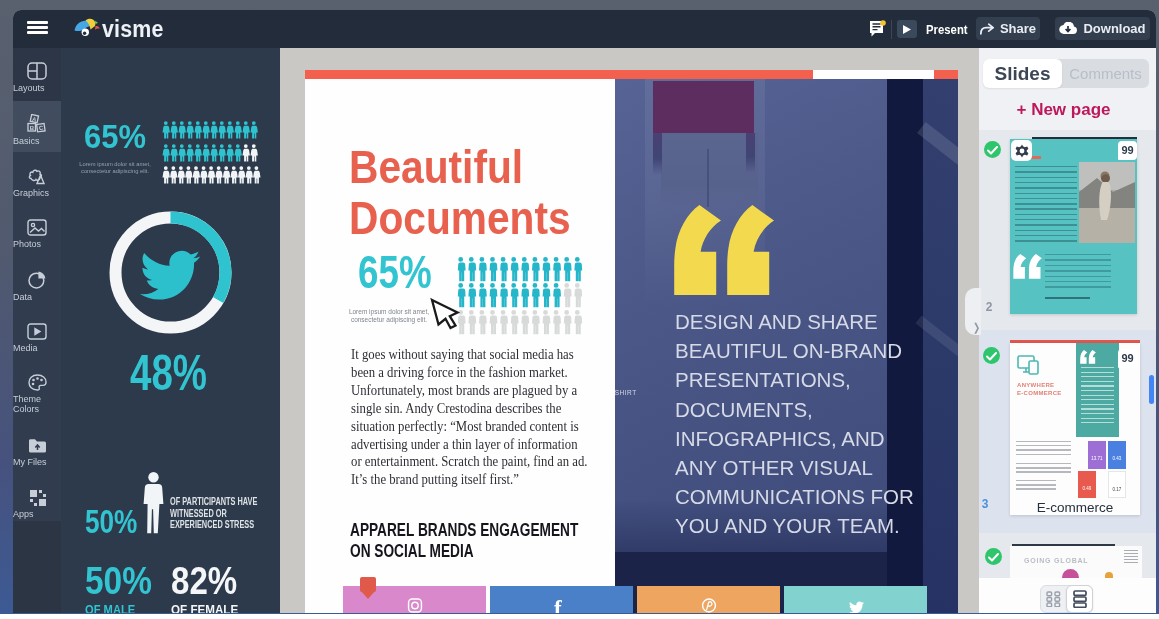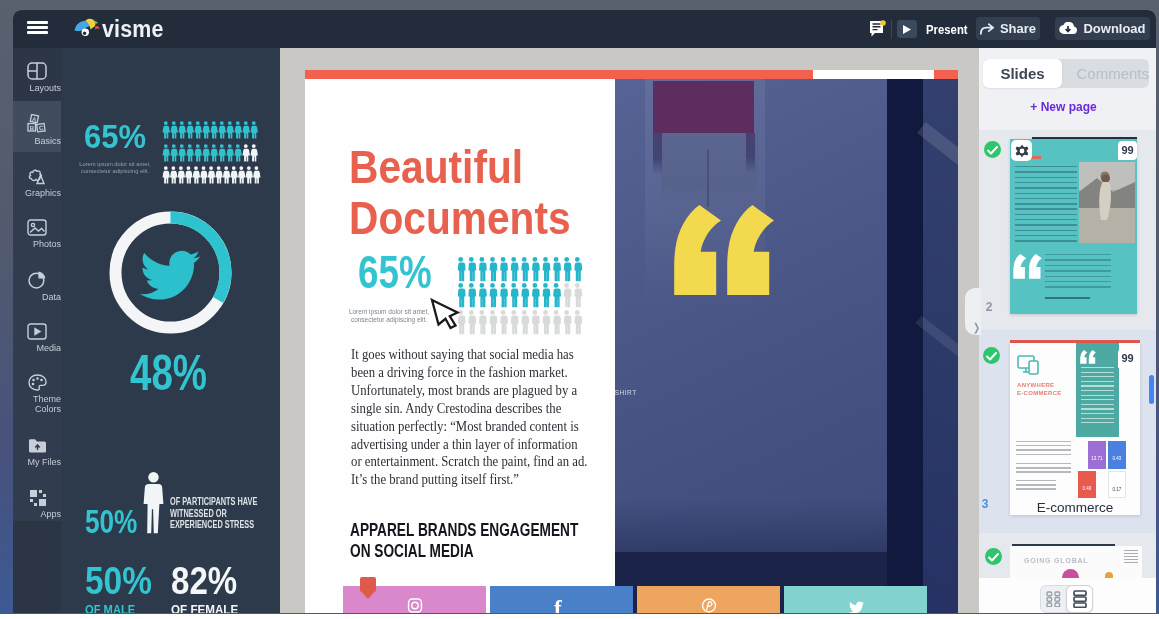--- a/index.html
+++ b/index.html
@@ -14,21 +14,21 @@
   .topbar { position:absolute; left:0; top:0; width:1143px; height:38px; background:#222c3a; }
   .burger { position:absolute; left:14px; top:11px; width:21px; height:13px; }
   .burger div { height:2.5px; background:#fff; border-radius:1px; margin-bottom:2.7px; }
   .vismetext { position:absolute; left:89px; top:6px; color:#eef1f5; font-size:23px; font-weight:bold; letter-spacing:0.2px; transform:scaleX(0.93); transform-origin:0 0; }
   .tbtn { position:absolute; top:7px; height:23px; background:#333f4f; border-radius:4px; color:#e9edf3;
     font-size:13px; font-weight:bold; display:flex; align-items:center; justify-content:center; gap:6px; }
   .present { position:absolute; left:913px; top:12px; color:#fff; font-size:13.5px; font-weight:bold; transform:scaleX(0.84); transform-origin:0 0; }
   .sep { position:absolute; left:878px; top:10px; width:1px; height:19px; background:#3d4758; }
   
   .sidebar { position:absolute; left:0; top:38px; width:48px; height:565px; background:#313c4e; }
-  .sitem { position:absolute; left:0; width:48px; text-align:right; color:#c7ced8; font-size:9px; }
+  .sitem { position:absolute; left:0; width:48px; text-align:left; color:#c7ced8; font-size:9px; }
   .sitem svg { display:block; margin:0 auto 3px auto; }
   
   .panel { position:absolute; left:48px; top:38px; width:219px; height:565px; background:#2d3a4b; overflow:hidden; }
   .phead { position:absolute; left:11px; top:10px; width:198px; height:34px; background:#3d4a5c; border-radius:8px;
     color:#eef2f5; font-size:14.5px; font-weight:bold; text-align:center; line-height:34px; letter-spacing:0.4px; }
   .px { position:absolute; right:13px; top:0; font-size:13px; font-weight:bold; color:#dfe5ea; }
   .teal { color:#32c4d0; }
   
   .canvas { position:absolute; left:267px; top:38px; width:699px; height:565px; background:#c9c8c5; overflow:hidden; }
   .page { position:absolute; left:25px; top:31px; width:310px; height:534px; background:#fefefe; }
@@ -340,20 +340,21 @@
         <div class="abs" style="left:0px;top:473px;width:343px;height:61px;background:#1b2349"></div>
         <div class="abs" style="left:272px;top:0;width:36px;height:534px;background:#111a3e"></div>
         <div class="abs" style="left:308px;top:0;width:35px;height:534px;background:linear-gradient(200deg,#33406f 0%,#2c3a6a 50%,#253263 100%)"></div>
         <div class="abs" style="left:300px;top:60px;width:60px;height:14px;background:rgba(255,255,255,0.12);transform:rotate(38deg)"></div>
         <div class="abs" style="left:295px;top:260px;width:80px;height:10px;background:rgba(255,255,255,0.09);transform:rotate(38deg)"></div>
 
         <svg class="abs" style="left:58px;top:126px" width="102" height="95" viewBox="0 0 102 95">
           <path transform="scale(0.60)" fill="#f2d94d" d="M44,0 C24,14 8,42 4,72 C2.5,82 2,92 2,104 L2,150 L72,150 L72,78 L46,78 C50,56 62,38 80,26 Z"></path>
           <path transform="translate(53,0) scale(0.60)" fill="#f2d94d" d="M44,0 C24,14 8,42 4,72 C2.5,82 2,92 2,104 L2,150 L72,150 L72,78 L46,78 C50,56 62,38 80,26 Z"></path>
         </svg>
+        <div class="abs" style="left:60px;top:228px;width:250px;font-size:20.5px;line-height:29.2px;color:#d6dae6;letter-spacing:0px">DESIGN AND SHARE BEAUTIFUL ON-BRAND PRESENTATIONS, DOCUMENTS, INFOGRAPHICS, AND ANY OTHER VISUAL COMMUNICATIONS FOR YOU AND YOUR TEAM.</div>
       </div>
       <div class="abs" style="left:328px;top:341px;font-size:6.5px;color:rgba(255,255,255,0.75);letter-spacing:0.5px">T-SHIRT</div>
 
       <div class="abs" style="left:63px;top:538px;width:143px;height:27px;background:#d989cb"></div>
       <div class="abs" style="left:210px;top:538px;width:143px;height:27px;background:#4a80c8"></div>
       <div class="abs" style="left:357px;top:538px;width:143px;height:27px;background:#eda55f"></div>
       <div class="abs" style="left:504px;top:538px;width:143px;height:27px;background:#82d2d0"></div>
 
       <svg class="abs" style="left:125px;top:550px" width="20" height="15" viewBox="0 0 21 21">
           <rect x="1.5" y="1.5" width="18" height="18" rx="5" fill="none" stroke="#fff" stroke-width="2"></rect>
@@ -373,23 +374,23 @@
     </div>
 
     <div class="rpanel" id="rpanel">
       <div class="row1"></div>
         <div class="row2"></div>
         <div class="row3"></div>
         <div class="botbar"></div>
 
       <div class="abs" style="left:4px;top:11px;width:166px;height:29px;background:#d9dde2;border-radius:6px"></div>
       <div class="abs" style="left:4px;top:11px;width:79px;height:29px;background:#fff;border-radius:6px;box-shadow:0 1px 2px rgba(0,0,0,0.08)"></div>
-      <div class="abs" style="left:4px;top:11px;width:79px;height:29px;text-align:center;line-height:29px;font-size:15px;font-weight:bold;color:#3c4654">Slides</div>
-      <div class="abs" style="left:83px;top:11px;width:87px;height:29px;text-align:right;line-height:29px;font-size:15px;color:#b7bec8">Comments</div>
-      <div class="abs" style="left:-4px;top:52px;width:177px;text-align:center;font-size:12px;font-weight:bold;color:#6d28d9">+ New page</div>
+      <div class="abs" style="left:4px;top:11px;width:79px;height:29px;text-align:center;line-height:29px;font-size:19px;font-weight:bold;color:#3c4654">Slides</div>
+      <div class="abs" style="left:83px;top:11px;width:87px;height:29px;text-align:center;line-height:29px;font-size:15px;color:#b7bec8">Comments</div>
+      <div class="abs" style="left:-4px;top:52px;width:177px;text-align:center;font-size:17px;font-weight:bold;color:#be185d">+ New page</div>
 
       <div class="abs" style="left:53px;top:89px;width:105px;height:3px;background:#25313f"></div>
       <div class="abs" style="left:31px;top:91px;width:127px;height:175px;background:#57c2c2;box-shadow:0 1px 3px rgba(0,0,0,0.15)">
         <div class="abs" style="left:5px;top:17px;width:26px;height:3px;background:#e06a5a"></div>
         <div class="abs" style="left:5px;top:27px;width:62px;height:76px;background:repeating-linear-gradient(180deg,rgba(17,62,72,0.38) 0px,rgba(17,62,72,0.38) 1.4px,rgba(87,194,194,0) 1.4px,rgba(87,194,194,0) 5.3px)"></div>
         <svg class="abs" style="left:69px;top:23px" width="56" height="81" viewBox="0 0 56 81">
           <rect width="56" height="81" fill="#aaaaa6"></rect>
           <rect y="0" width="56" height="28" fill="#bfc0bd"></rect>
           <path d="M0,30 L18,16 L34,30 L56,20 L56,46 L0,46 Z" fill="#83837f"></path>
           <rect y="46" width="56" height="35" fill="#b5b1a7"></rect>

